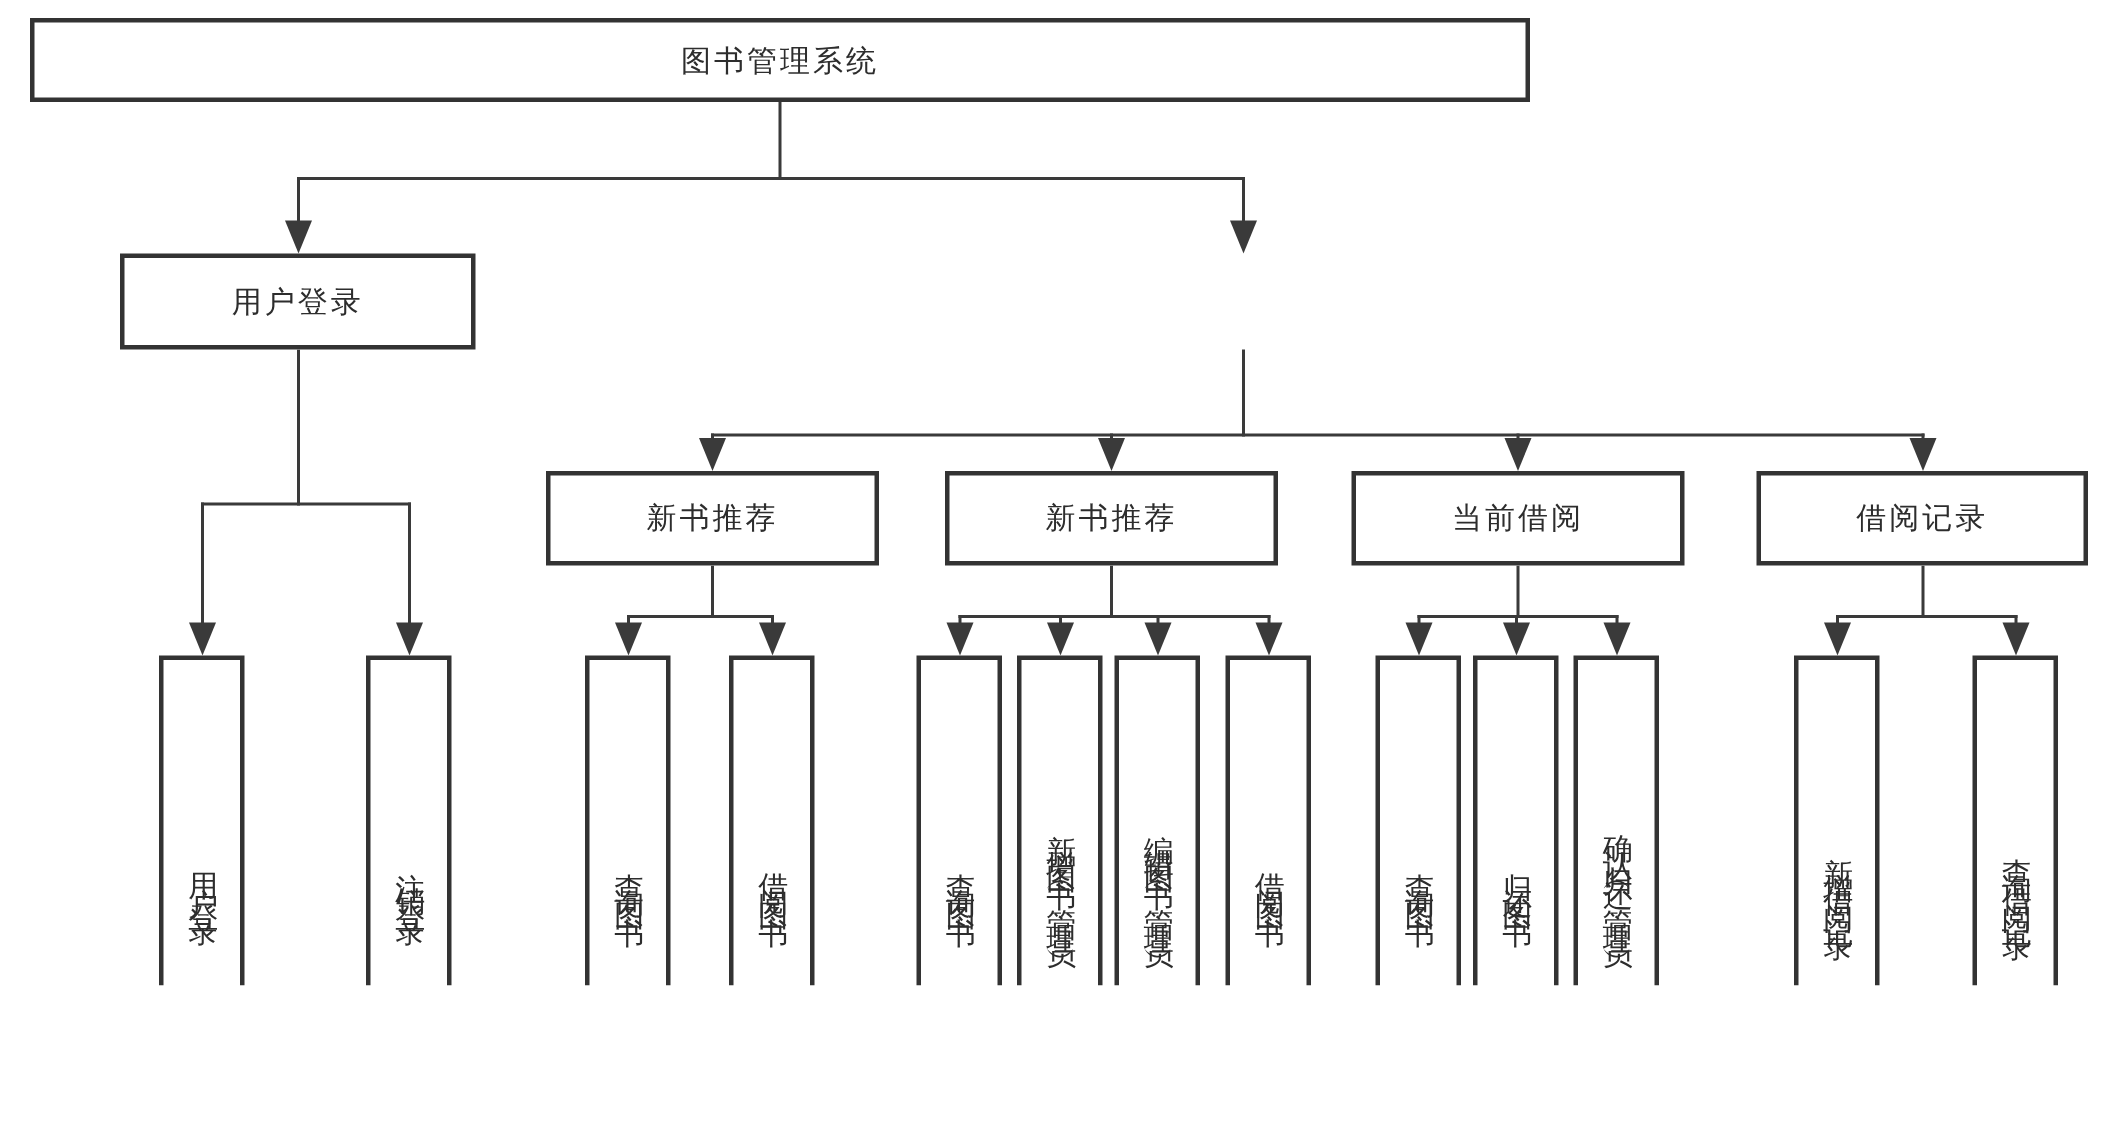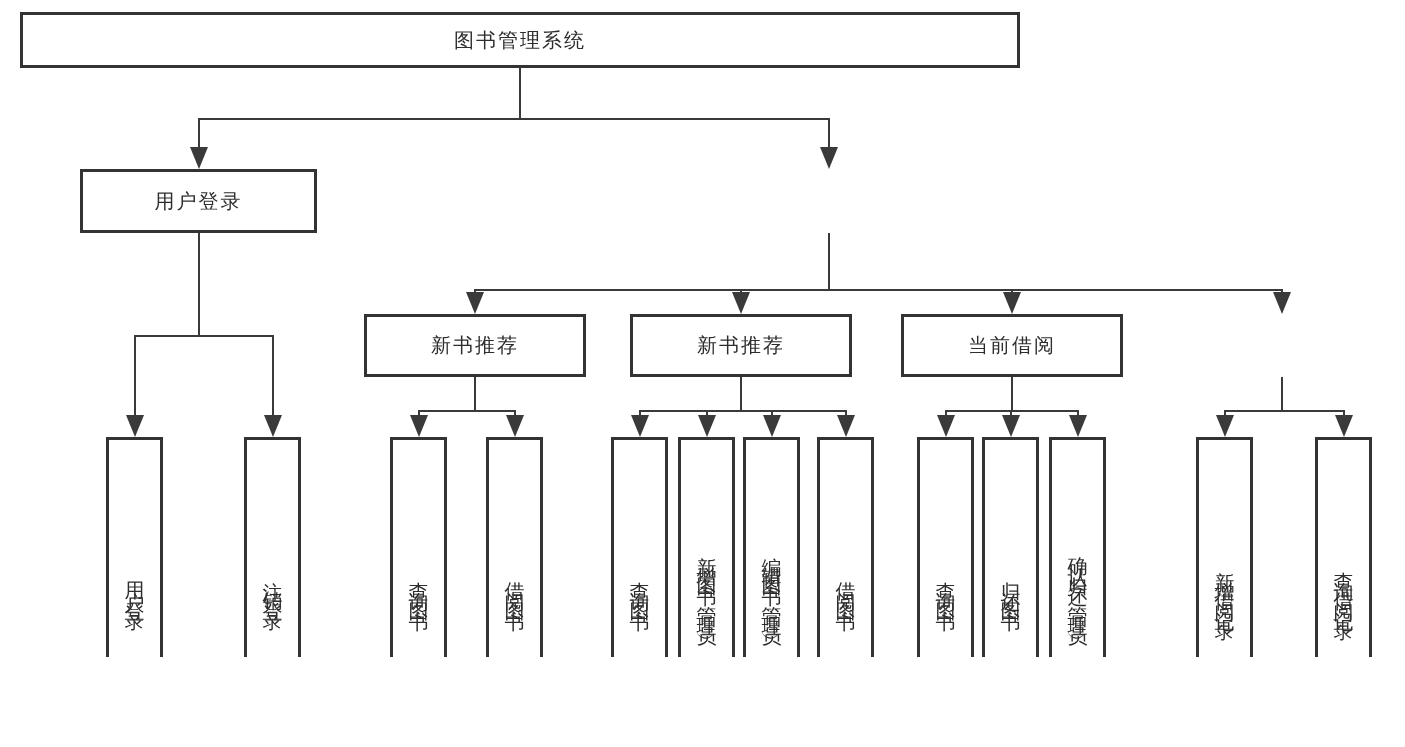--- a/index.html
+++ b/index.html
@@ -61,20 +61,23 @@
   </div>
 
   <div class="box h" style="left:364px;top:314px;width:222px;height:63px">
     <span>新书推荐</span>
   </div>
   <div class="box h" style="left:630px;top:314px;width:222px;height:63px">
     <span>新书推荐</span>
   </div>
   <div class="box h" style="left:901px;top:314px;width:222px;height:63px">
     <span>当前借阅</span>
+  </div>
+  <div class="box h" style="left:1171px;top:314px;width:221px;height:63px">
+    <span>借阅记录</span>
   </div>
 
   <div class="box v" style="left:106px;top:437px;width:57px;height:298px">
     <span>用户登录</span>
   </div>
   <div class="box v" style="left:244px;top:437px;width:57px;height:298px">
     <span>注销登录</span>
   </div>
 
   <div class="box v" style="left:390px;top:437px;width:57px;height:298px">

